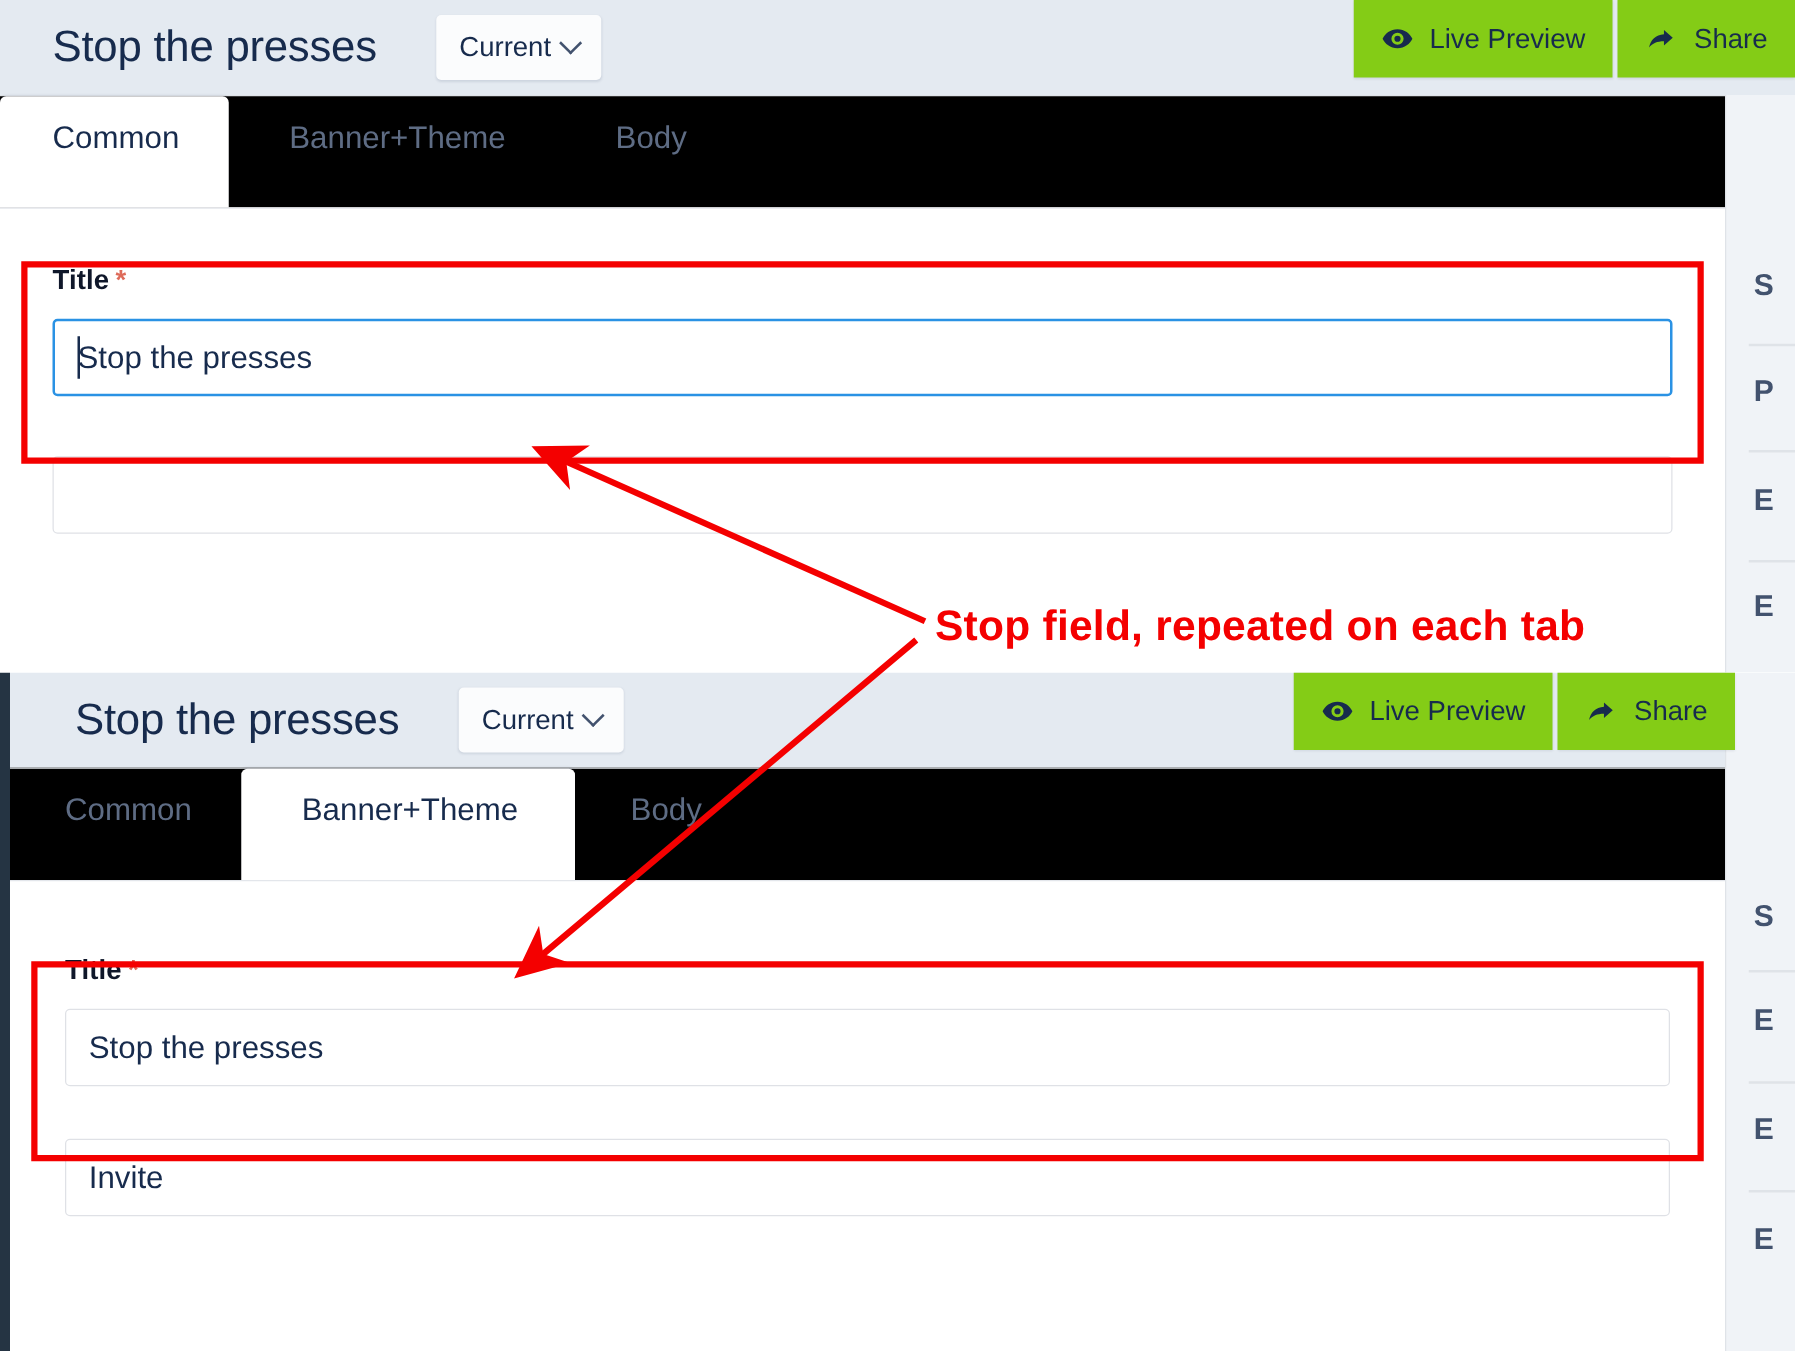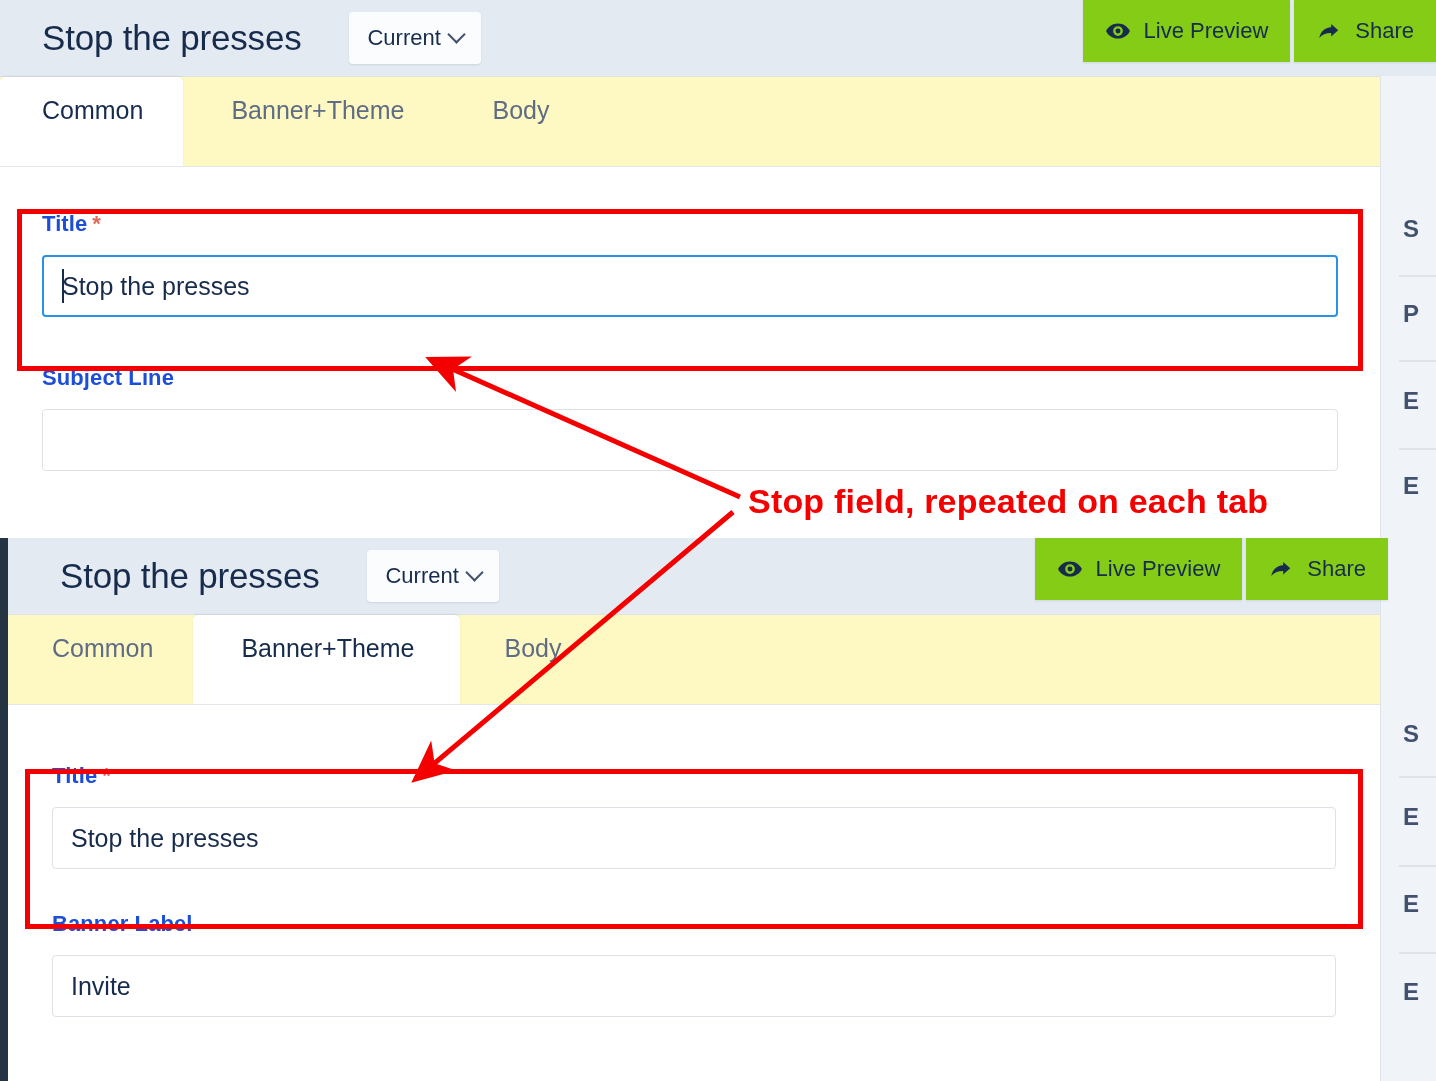--- a/index.html
+++ b/index.html
@@ -71,21 +71,21 @@
     box-shadow: 0 1px 2px rgba(9,30,66,.10);
     white-space: nowrap;
   }
   .hdr-btn + .hdr-btn { margin-left: 4px; }
   .ico { flex: 0 0 auto; display: block; }
 
   
   .tabstrip {
     position: relative;
     height: 90px;
-    background: #fef9c3;
+    background: #000000;
     border-top: 1px solid #dfe3e8;
     display: flex;
     align-items: flex-end;
   }
   .tab {
     font-size: 25px;
     color: #5e6c84;
     padding: 0 28px 28px 28px;
     line-height: 1;
     white-space: nowrap;
@@ -101,21 +101,21 @@
     border-radius: 5px 5px 0 0;
     box-shadow: 0 -1px 2px rgba(9,30,66,.08);
   }
 
   
   .body-area { position: relative; background: #ffffff; }
   .form-col { position: relative; }
   .field-label {
     font-size: 22px;
     font-weight: bold;
-    color: #1d4ed8;
+    color: #0f172a;
     letter-spacing: .1px;
     white-space: nowrap;
   }
   .req { color: #de6b5a; font-size: 22px; font-weight: bold; margin-left: 5px; }
   .tinput {
     display: block;
     width: 100%;
     height: 62px;
     border: 1px solid #dfe1e6;
     border-radius: 4px;
@@ -244,23 +244,20 @@
           <div style="margin-bottom:18px;">
             <span class="field-label">Title</span><span class="req">*</span>
           </div>
           <div style="position:relative;">
             <input class="tinput focused" value="Stop the presses" placeholder="" style="">
             <span class="caret" style="left:20px; top:14px; height:34px;"></span>
           </div>
         </div>
 
         <div style="padding-top:48px;">
-          <div style="margin-bottom:18px;">
-            <span class="field-label">Subject Line</span>
-          </div>
           <input class="tinput" value="" style="">
         </div>
 
       </div>
     </div>
   </div>
 
   <div class="panel" style="top:538px; height:543px;">
 
     <div class="leftrail"></div>
@@ -314,23 +311,20 @@
       <div class="form-col" style="padding:0 44px;">
 
         <div style="padding-top:58px;">
           <div style="margin-bottom:18px;">
             <span class="field-label">Title</span><span class="req">*</span>
           </div>
           <input class="tinput" value="Stop the presses" style="">
         </div>
 
         <div style="padding-top:42px;">
-          <div style="margin-bottom:18px;">
-            <span class="field-label">Banner Label</span>
-          </div>
           <input class="tinput" value="Invite" style="">
         </div>
 
       </div>
     </div>
   </div>
 
   <div class="anno-layer">
 
     <svg width="1436" height="1081" viewBox="0 0 1436 1081" style="position:absolute;left:0;top:0;">

